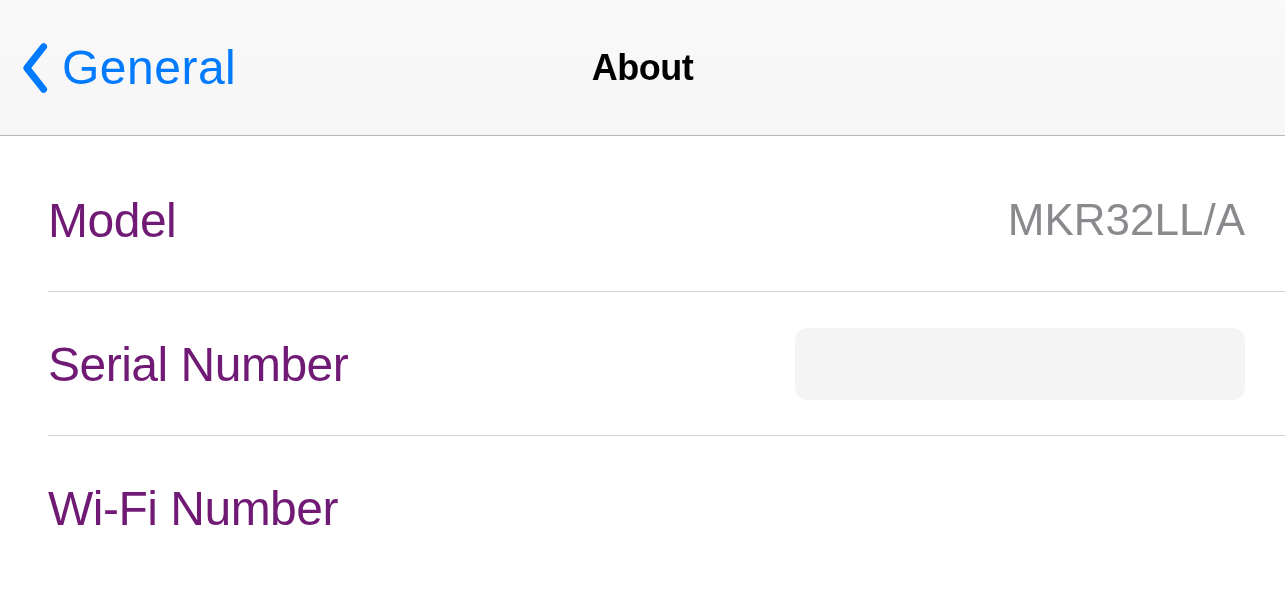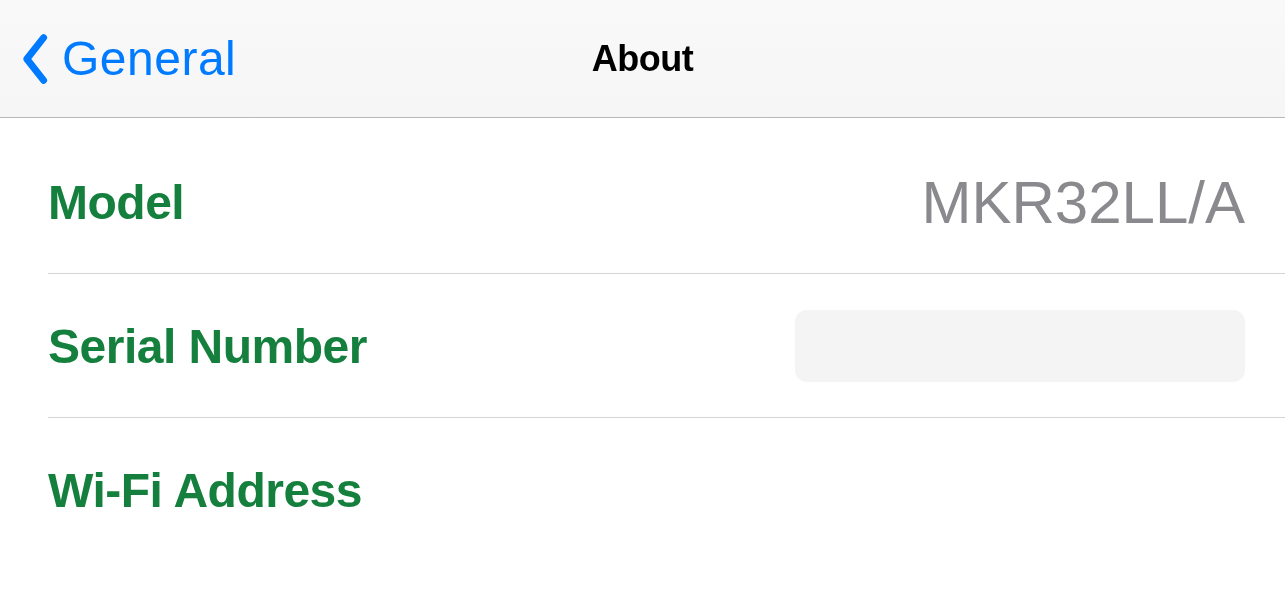--- a/index.html
+++ b/index.html
@@ -8,21 +8,21 @@
       box-sizing: border-box;
     }
     body {
       font-family: -apple-system, "Helvetica Neue", Helvetica, Arial, sans-serif;
       width: 1285px;
       height: 593px;
       background: #ffffff;
       overflow: hidden;
     }
     .nav-bar {
-      height: 118px;
+      height: 136px;
       background: linear-gradient(to bottom, #f9f9f9, #f6f6f6);
       border-bottom: 1px solid #b8b8b8;
       display: flex;
       align-items: center;
       position: relative;
       padding: 0 20px;
     }
     .back-button {
       display: flex;
       align-items: center;
@@ -69,27 +69,27 @@
       content: "";
       position: absolute;
       bottom: 0;
       left: 48px;
       right: 0;
       height: 1px;
       background: #d4d4d4;
     }
     .row-label {
       font-size: 48px;
-      font-weight: 700;
-      color: #15803d;
+      font-weight: 400;
+      color: #701a75;
       letter-spacing: -0.5px;
       text-align: right;
     }
     .row-value {
-      font-size: 60px;
+      font-size: 44px;
       font-weight: 400;
       color: #8a8a8e;
       letter-spacing: 0px;
     }
     .redacted {
       width: 450px;
       height: 72px;
       background: #f4f4f4;
       border-radius: 12px;
     }
@@ -112,15 +112,15 @@
 <div class="content">
   <div class="list-row">
     <span class="row-label">Model</span>
     <span class="row-value">MKR32LL/A</span>
   </div>
   <div class="list-row">
     <span class="row-label">Serial Number</span>
     <span class="redacted"></span>
   </div>
   <div class="list-row">
-    <span class="row-label">Wi-Fi Address</span>
+    <span class="row-label">Wi-Fi Number</span>
   </div>
 </div>
 
 </body></html>

